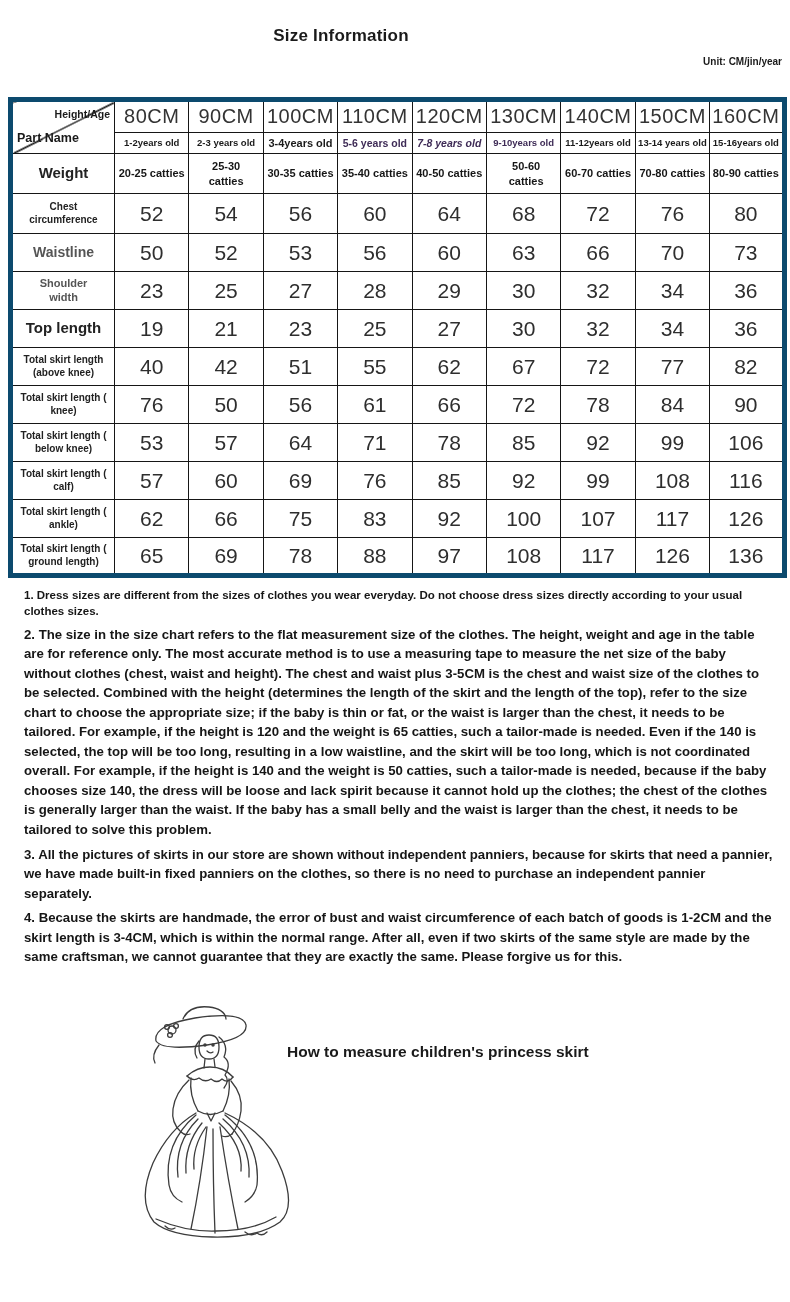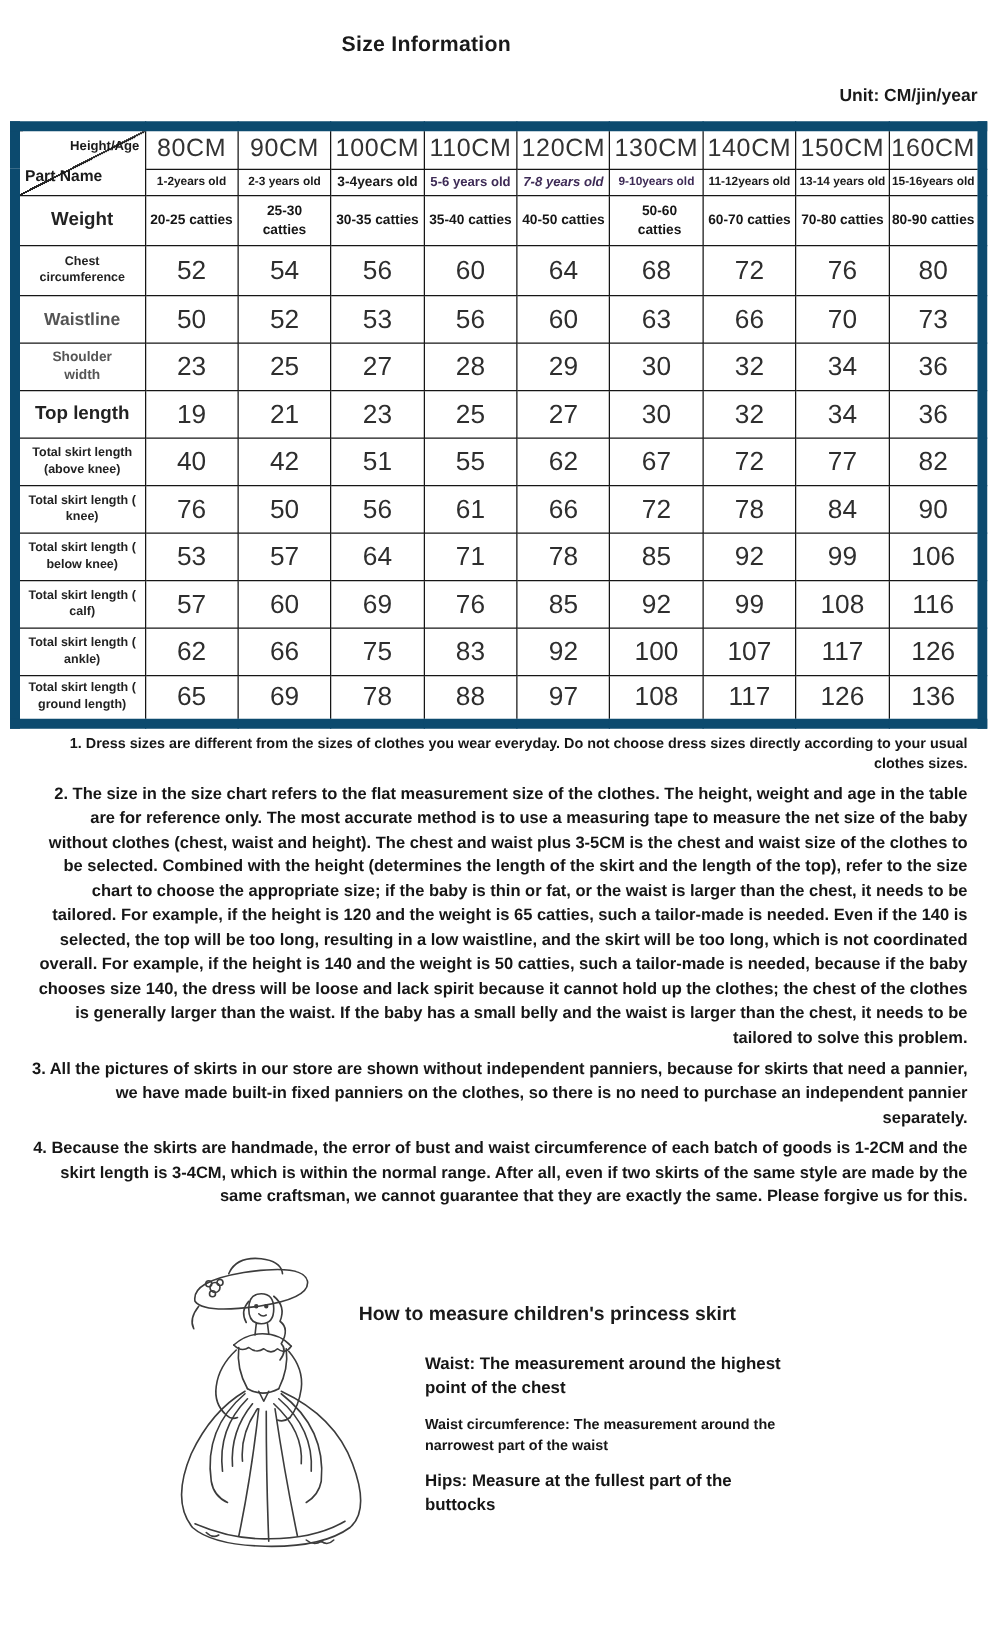--- a/index.html
+++ b/index.html
@@ -1,25 +1,25 @@
 <!DOCTYPE html>
 <html><head>
 <meta charset="utf-8">
 <style>
   html,body{margin:0;padding:0;background:#fff;}
   body{width:790px;height:1302px;position:relative;font-family:"Liberation Sans",sans-serif;color:#1a1a1a;overflow:hidden;}
 
   .page-title{position:absolute;top:26px;left:0;width:682px;text-align:center;font-size:17px;font-weight:700;letter-spacing:.2px;}
-  .unit-label{position:absolute;top:68px;right:8px;font-size:14px;font-weight:700;}
+  .unit-label{position:absolute;top:56px;right:8px;font-size:10px;font-weight:700;}
 
   table.size-table{position:absolute;left:8px;top:97px;width:774px;border-collapse:collapse;table-layout:fixed;background:#fff;}
   .size-table col.c-label{width:104px;}
   .size-table col.c-data{width:74.4px;}
   .size-table th,.size-table td{border:1.5px solid #161616;padding:0;text-align:center;vertical-align:middle;overflow:hidden;}
-  .size-table{border:8px solid #0c4a6e;}
+  .size-table{border:5px solid #0c4a6e;}
   .size-table tbody tr:last-child th,.size-table tbody tr:last-child td{border-bottom:3px solid #111;}
 
   
   .corner-cell{position:relative;height:51px;background:
      linear-gradient(to bottom right,transparent calc(50% - 0.8px),#222 calc(50% - 0.8px),#222 calc(50% + 0.8px),transparent calc(50% + 0.8px));}
   .corner-top{position:absolute;top:6px;right:4px;font-size:10.5px;font-weight:700;}
   .corner-bottom{position:absolute;bottom:8px;left:4px;font-size:12.5px;font-weight:700;}
 
   .h-cell{height:29px;font-size:20px;font-weight:400;color:#333;letter-spacing:.5px;}
   .a-cell{height:20px;font-size:9.5px;font-weight:700;}
@@ -32,21 +32,21 @@
   .size-table tbody tr{height:38px;}
   .size-table tbody tr:nth-child(1){height:40px;}
   .size-table tbody tr:nth-child(2){height:40px;}
   .size-table tbody tr:nth-child(1) td{font-size:11px;font-weight:700;color:#161616;white-space:pre-line;line-height:1.3;}
   .size-table tbody tr:nth-child(1) td:nth-child(7){text-align:center;padding-left:5px;}
   .size-table tbody tr:nth-child(1) .row-label{font-size:15px;}
   .size-table tbody tr:nth-child(3) .row-label{font-size:14px;color:#555;}
   .size-table tbody tr:nth-child(4) .row-label{font-size:11px;color:#555;}
   .size-table tbody tr:nth-child(5) .row-label{font-size:15px;}
 
-  .notes{position:absolute;left:24px;top:587px;width:750px;text-align:right;}
+  .notes{position:absolute;left:24px;top:587px;width:750px;}
   .note{font-weight:700;color:#161616;margin:0 0 5px 0;}
   .note.small{font-size:11.5px;line-height:1.42;}
   .note.big{font-size:13.2px;line-height:1.48;}
 
   .measure{position:absolute;left:0;top:995px;width:630px;height:300px;}
   .princess{position:absolute;left:125px;top:6px;}
   .measure-heading{position:absolute;left:287px;top:48px;font-size:15.5px;font-weight:700;}
   .measure-items{position:absolute;left:340px;top:86px;}
   .m-item{font-weight:700;color:#161616;margin:0;}
   .m-item.large{font-size:13.5px;line-height:1.42;max-width:372px;margin-bottom:13px;}
@@ -302,18 +302,13 @@
 
       <path d="M82 126 Q76 180 66 228"></path>
       <path d="M88 128 Q88 182 90 232"></path>
       <path d="M95 126 Q103 180 113 228"></path>
 
       <path d="M120 231 q6 5 12 1 q5 4 10 -1"></path>
       <path d="M40 225 q5 5 10 2"></path>
     </svg>
   </div>
   <div class="measure-heading" data-name="measure-guide-heading">How to measure children's princess skirt</div>
-  <div class="measure-items" data-name="measure-guide-items">
-    <p class="m-item large" data-name="measure-item-waist">Waist: The measurement around the highest point of the chest</p>
-    <p class="m-item small" data-name="measure-item-waist-circumference">Waist circumference: The measurement around the narrowest part of the waist</p>
-    <p class="m-item large2" data-name="measure-item-hips">Hips: Measure at the fullest part of the buttocks</p>
-  </div>
 </div>
 
 </body></html>

